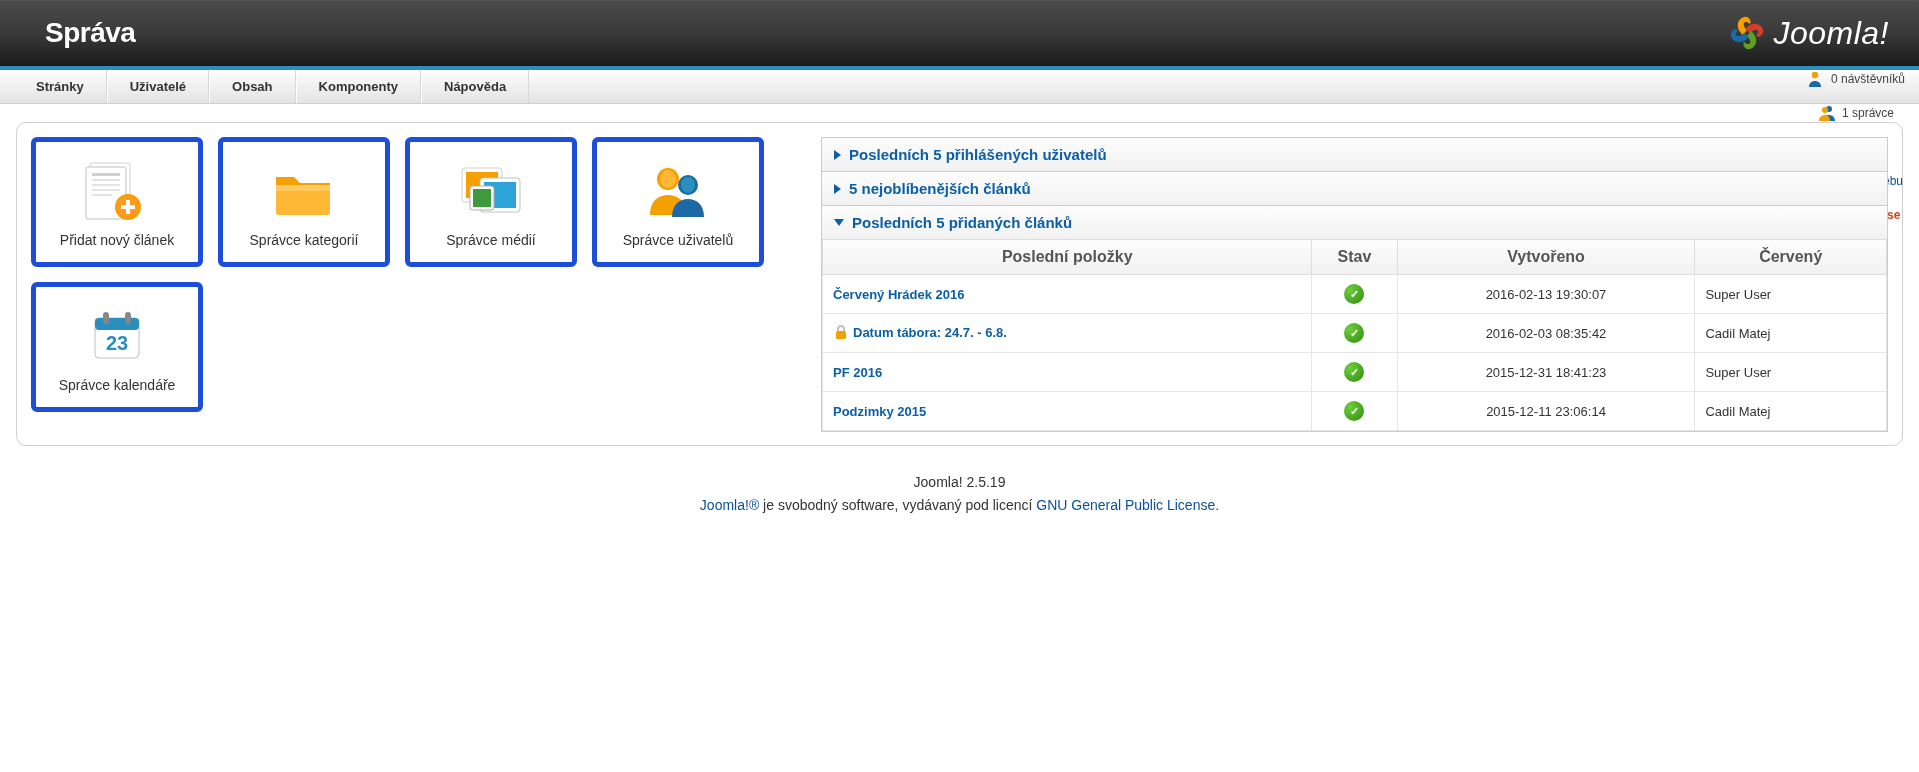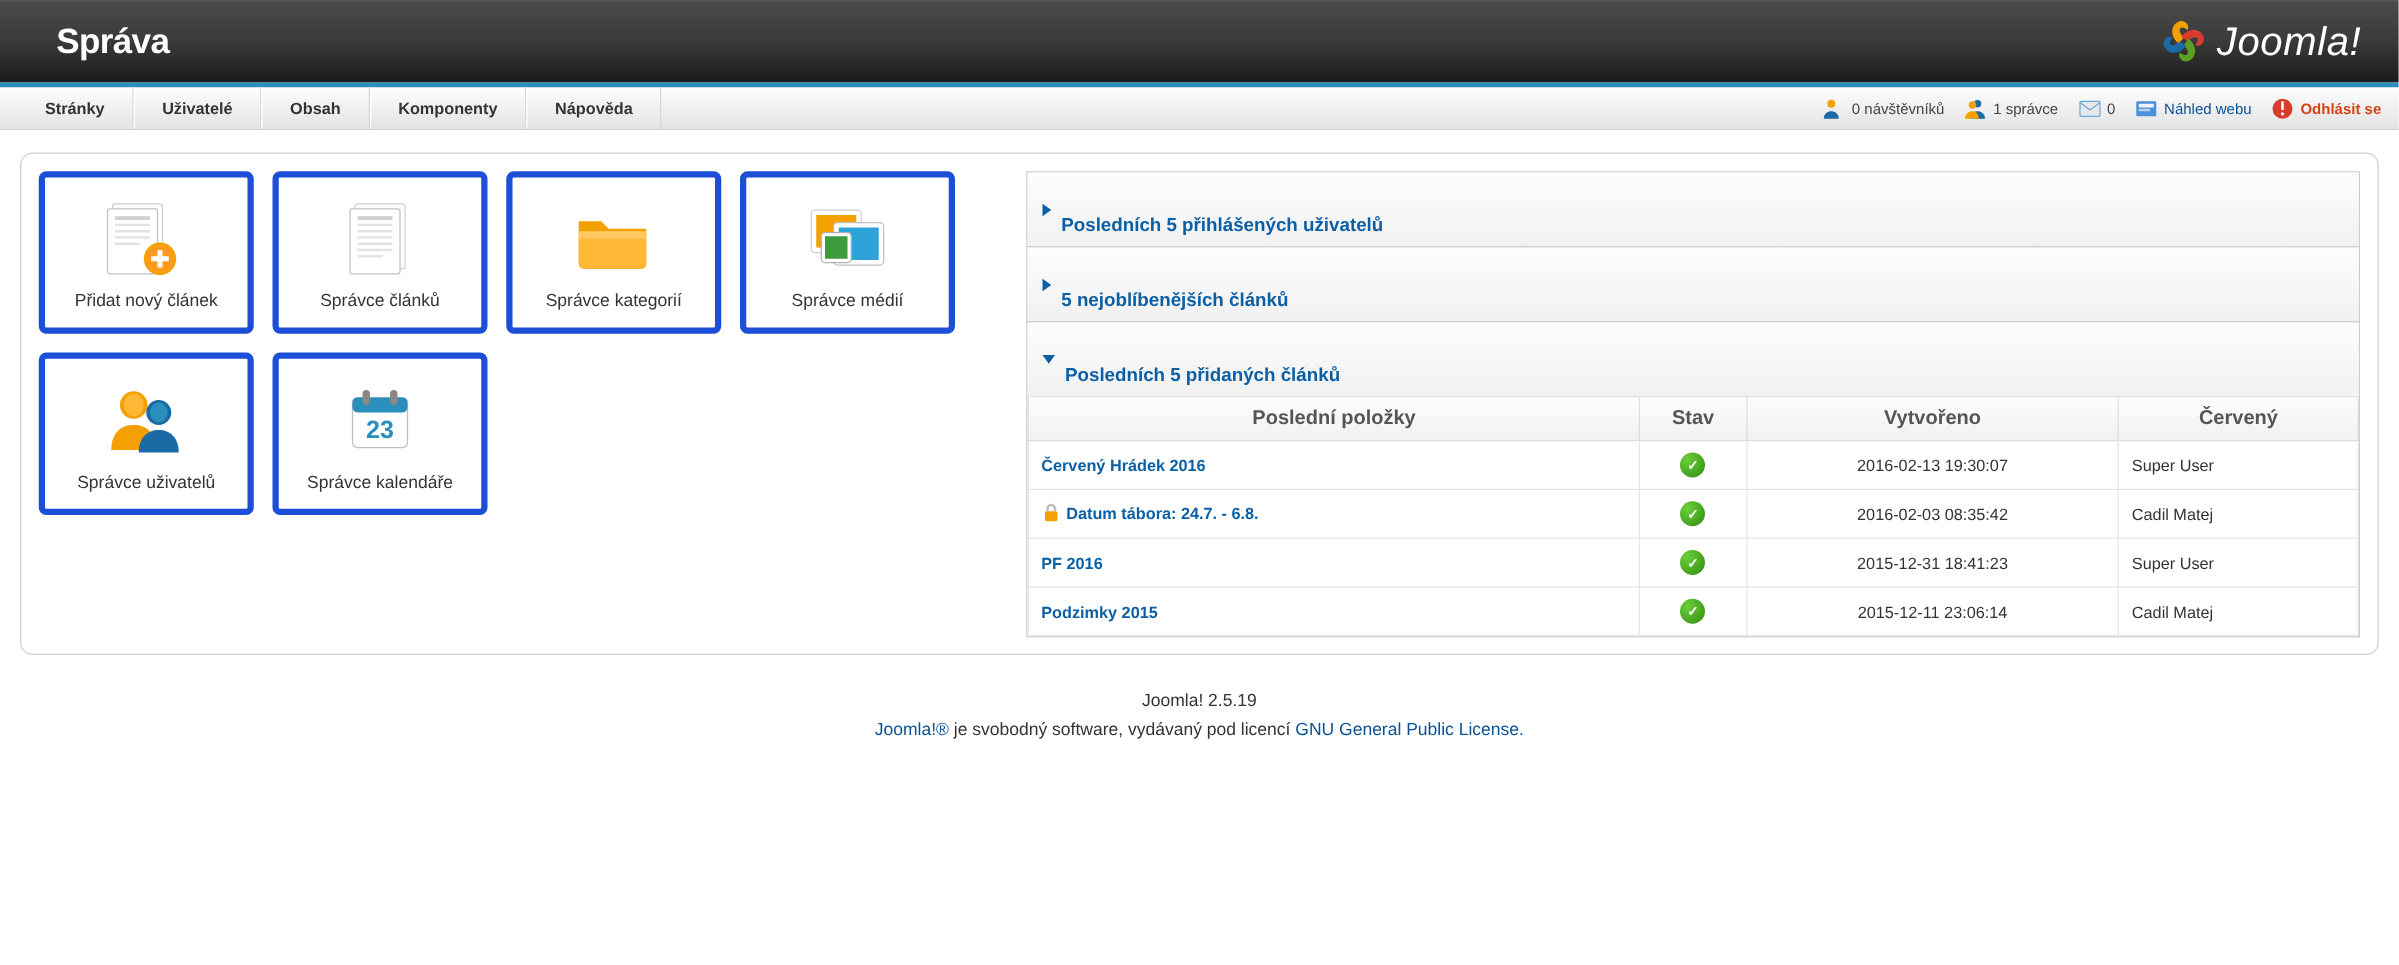--- a/index.html
+++ b/index.html
@@ -31,21 +31,21 @@
   padding: 0 22px;
   line-height: 33px;
   font-weight: bold;
   color: #333;
   cursor: pointer;
   border-right: 1px solid #d8d8d8;
   border-left: 1px solid #fff;
 }
 .menu-item:first-child { border-left: none; padding-left: 36px; }
 
-.status-right { display: flex; align-items: center; padding-right: 14px; gap: 16px; }
+.status-right { display: flex; align-items: center; padding-right: 14px; gap: 16px; flex-direction: column; }
 .status-item { display: flex; align-items: center; gap: 5px; font-size: 12px; color: #444; }
 .status-item a { color: #095197; text-decoration: none; }
 .status-item.logout a { color: #d84315; font-weight: bold; }
 .sicon { width: 18px; height: 18px; display: inline-flex; align-items: center; justify-content: center; }
 
 .content-wrap {
   margin: 18px 16px 10px 16px;
   border: 1px solid #d0d0d0;
   border-radius: 10px;
   padding: 14px;
@@ -82,21 +82,21 @@
 .panel-head {
   background: linear-gradient(to bottom, #fdfdfd, #f1f1f1);
   padding: 8px 12px;
   display: flex;
   align-items: center;
   gap: 8px;
   cursor: pointer;
   border-bottom: 1px solid #ddd;
 }
 .panel-head.collapsed { border-bottom: none; }
-.panel-title { color: #0b5fa5; font-weight: bold; font-size: 15px; margin-top: 26px; }
+.panel-title { color: #0b5fa5; font-weight: bold; font-size: 15px; }
 .tri { width: 0; height: 0; }
 .tri-right { border-top: 5px solid transparent; border-bottom: 5px solid transparent; border-left: 7px solid #0b5fa5; }
 .tri-down { border-left: 5px solid transparent; border-right: 5px solid transparent; border-top: 7px solid #0b5fa5; }
 
 table.recent { width: 100%; border-collapse: collapse; }
 table.recent th {
   background: linear-gradient(to bottom, #fdfdfd, #f1f1f1);
   padding: 8px 14px;
   font-size: 16px;
   color: #555;
@@ -218,36 +218,20 @@
             <rect x="8" y="35" width="20" height="2" fill="#e3e3e3"></rect>
           <circle cx="44" cy="48" r="13" fill="#f4a000"></circle>
             <circle cx="44" cy="48" r="11" fill="#ff9a1f"></circle>
           <rect x="42" y="41" width="4" height="14" fill="#fff"></rect>
             <rect x="37" y="46" width="14" height="4" fill="#fff"></rect>
         </svg>
       </div>
       <div class="qi-label">Přidat nový článek</div>
     </div>
 
-    <div class="qi-card">
-      <div class="qi-icon">
-        <svg width="60" height="64" viewBox="0 0 60 64">
-          <rect x="10" y="4" width="40" height="52" rx="2" fill="#fff" stroke="#d0d0d0"></rect>
-          <rect x="6" y="8" width="40" height="52" rx="2" fill="#fff" stroke="#c0c0c0"></rect>
-          <rect x="12" y="14" width="28" height="3" fill="#d0d0d0"></rect>
-          <rect x="12" y="20" width="28" height="2" fill="#e3e3e3"></rect>
-            <rect x="12" y="25" width="28" height="2" fill="#e3e3e3"></rect>
-            <rect x="12" y="30" width="28" height="2" fill="#e3e3e3"></rect>
-            <rect x="12" y="35" width="28" height="2" fill="#e3e3e3"></rect>
-            <rect x="12" y="40" width="28" height="2" fill="#e3e3e3"></rect>
-            <rect x="12" y="45" width="20" height="2" fill="#e3e3e3"></rect>
-        </svg>
-      </div>
-      <div class="qi-label">Správce článků</div>
-    </div>
 
     <div class="qi-card">
       <div class="qi-icon">
         <svg width="66" height="56" viewBox="0 0 66 56">
           <path d="M5 14 h18 l6 6 h30 v28 a4 4 0 0 1 -4 4 H9 a4 4 0 0 1 -4 -4 Z" fill="#f4a000"></path>
           <path d="M5 22 h54 v26 a4 4 0 0 1 -4 4 H9 a4 4 0 0 1 -4 -4 Z" fill="#ffb836"></path>
           <rect x="5" y="22" width="54" height="6" fill="#ffc860"></rect>
         </svg>
       </div>
       <div class="qi-label">Správce kategorií</div>

